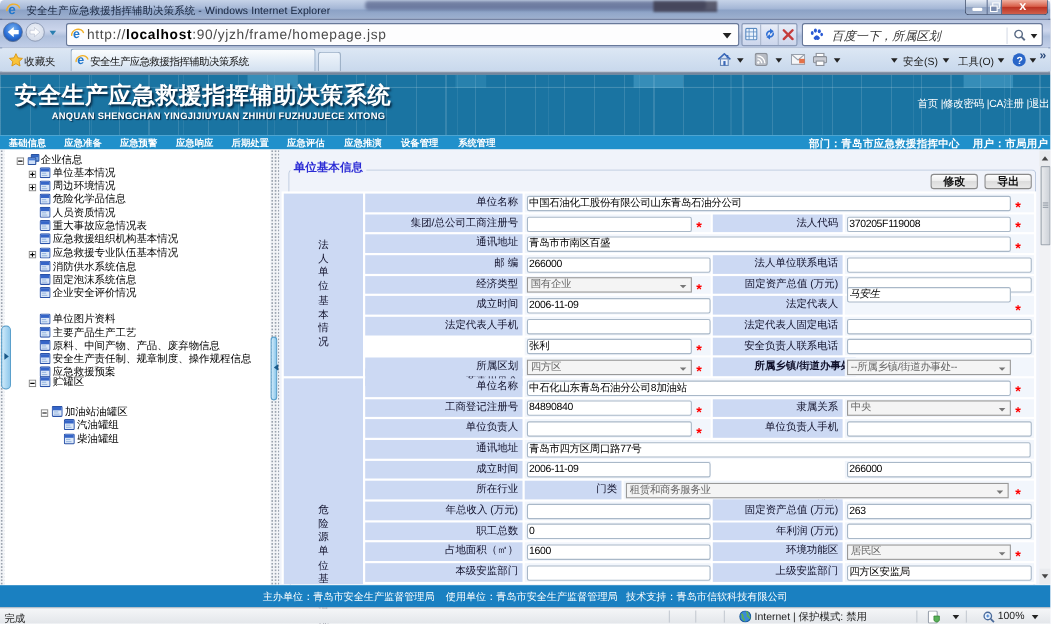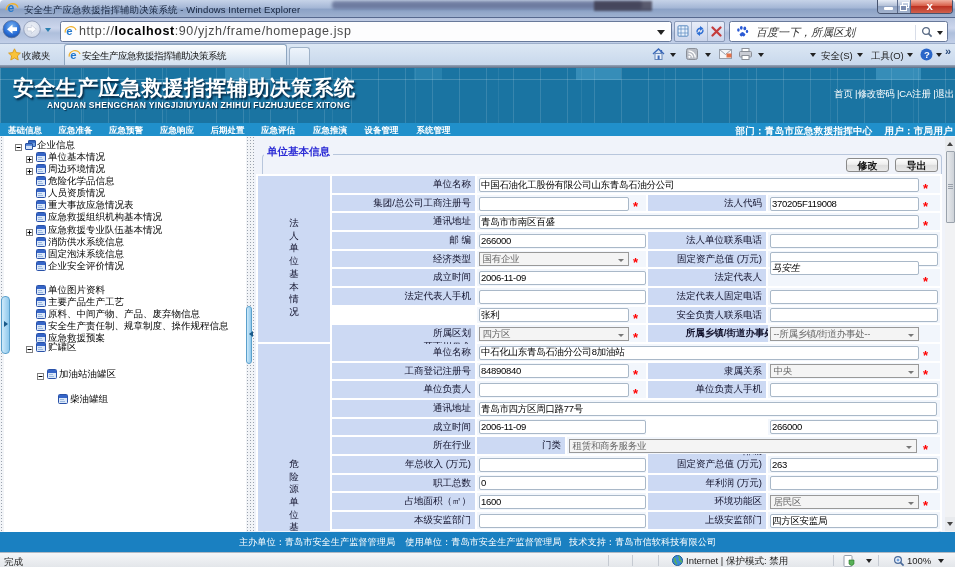--- a/index.html
+++ b/index.html
@@ -444,20 +444,29 @@
             <rect x="0.5" y="0.5" width="6" height="6" fill="#fff" stroke="#808080"></rect>
             <line x1="1.5" y1="3.5" x2="5.5" y2="3.5" stroke="#000" stroke-width="1"></line>
           </svg></span>
         <span style="position:absolute;left:42.5px;top:1px;"><svg class="ti" width="10" height="10" viewBox="0 0 10 10">
             <rect x="0.5" y="0.5" width="9" height="9" rx="1" fill="#dce8f8" stroke="#2a52a8"></rect>
             <rect x="1" y="1" width="8" height="3" fill="#3565c8"></rect>
             <rect x="2" y="5" width="4" height="1" fill="#9ab8e0"></rect>
             <rect x="2" y="7" width="5" height="1" fill="#9ab8e0"></rect>
           </svg></span>
         <span style="position:absolute;left:55px;top:0;white-space:nowrap;">加油站油罐区</span>
+      </div>
+<div class="tn" style="top:244.4px;">
+        <span style="position:absolute;left:53.5px;top:1px;"><svg class="ti" width="10" height="10" viewBox="0 0 10 10">
+            <rect x="0.5" y="0.5" width="9" height="9" rx="1" fill="#dce8f8" stroke="#2a52a8"></rect>
+            <rect x="1" y="1" width="8" height="3" fill="#3565c8"></rect>
+            <rect x="2" y="5" width="4" height="1" fill="#9ab8e0"></rect>
+            <rect x="2" y="7" width="5" height="1" fill="#9ab8e0"></rect>
+          </svg></span>
+        <span style="position:absolute;left:66px;top:0;white-space:nowrap;">汽油罐组</span>
       </div>
 <div class="tn" style="top:256.5px;">
         <span style="position:absolute;left:53.5px;top:1px;"><svg class="ti" width="10" height="10" viewBox="0 0 10 10">
             <rect x="0.5" y="0.5" width="9" height="9" rx="1" fill="#dce8f8" stroke="#2a52a8"></rect>
             <rect x="1" y="1" width="8" height="3" fill="#3565c8"></rect>
             <rect x="2" y="5" width="4" height="1" fill="#9ab8e0"></rect>
             <rect x="2" y="7" width="5" height="1" fill="#9ab8e0"></rect>
           </svg></span>
         <span style="position:absolute;left:66px;top:0;white-space:nowrap;">柴油罐组</span>
       </div>

